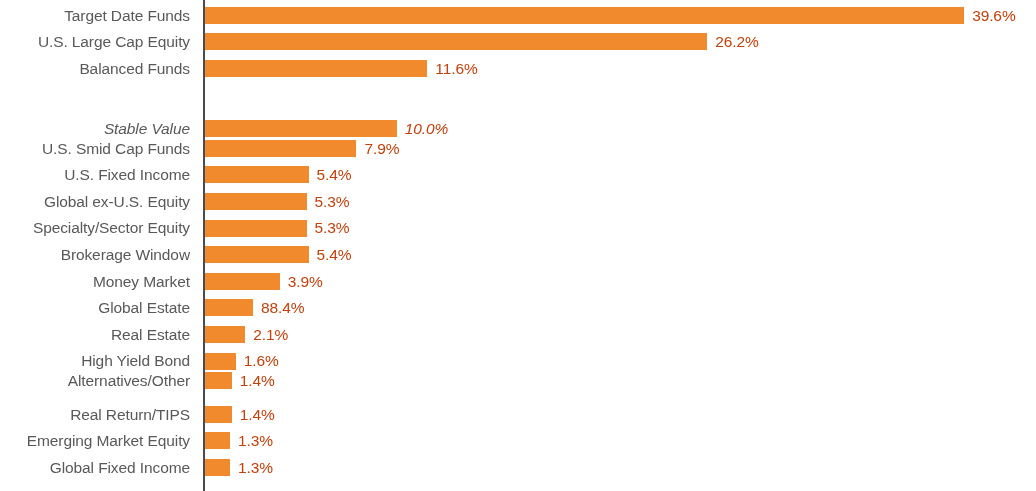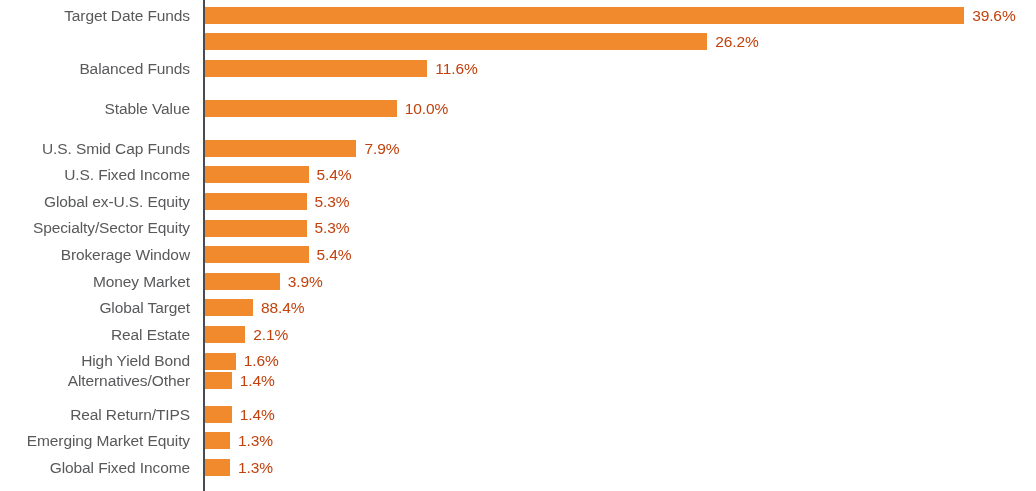--- a/index.html
+++ b/index.html
@@ -91,33 +91,34 @@
 
   <div class="rows">
       <div class="row" style="top: 2px;">
         <div class="cat-label">Target Date Funds</div>
         <div class="bar-wrap">
           <div class="bar" style="width: 759.132px; background: rgb(240, 138, 44);"></div>
           <span class="val-label">39.6%</span>
         </div>
       </div>
       <div class="row" style="top: 28.6px;">
+        <div class="cat-label">U.S. Large Cap Equity</div>
         <div class="bar-wrap">
           <div class="bar" style="width: 502.254px; background: rgb(240, 138, 44);"></div>
           <span class="val-label">26.2%</span>
         </div>
       </div>
       <div class="row" style="top: 55.2px;">
         <div class="cat-label">Balanced Funds</div>
         <div class="bar-wrap">
           <div class="bar" style="width: 222.372px; background: rgb(240, 138, 44);"></div>
           <span class="val-label">11.6%</span>
         </div>
       </div>
-      <div class="row" style="top: 95px;">
+      <div class="row" style="top: 115px; font-style: italic;">
         <div class="cat-label">Stable Value</div>
         <div class="bar-wrap">
           <div class="bar" style="width: 191.7px; background: rgb(240, 138, 44);"></div>
           <span class="val-label">10.0%</span>
         </div>
       </div>
       <div class="row" style="top: 135px;">
         <div class="cat-label">U.S. Smid Cap Funds</div>
         <div class="bar-wrap">
           <div class="bar" style="width: 151.443px; background: rgb(240, 138, 44);"></div>
@@ -153,21 +154,21 @@
         </div>
       </div>
       <div class="row" style="top: 268px;">
         <div class="cat-label">Money Market</div>
         <div class="bar-wrap">
           <div class="bar" style="width: 74.763px; background: rgb(240, 138, 44);"></div>
           <span class="val-label">3.9%</span>
         </div>
       </div>
       <div class="row" style="top: 294.6px;">
-        <div class="cat-label">Global Target</div>
+        <div class="cat-label">Global Estate</div>
         <div class="bar-wrap">
           <div class="bar" style="width: 47.925px; background: rgb(240, 138, 44);"></div>
           <span class="val-label">88.4%</span>
         </div>
       </div>
       <div class="row" style="top: 321.2px;">
         <div class="cat-label">Real Estate</div>
         <div class="bar-wrap">
           <div class="bar" style="width: 40.257px; background: rgb(240, 138, 44);"></div>
           <span class="val-label">2.1%</span>

